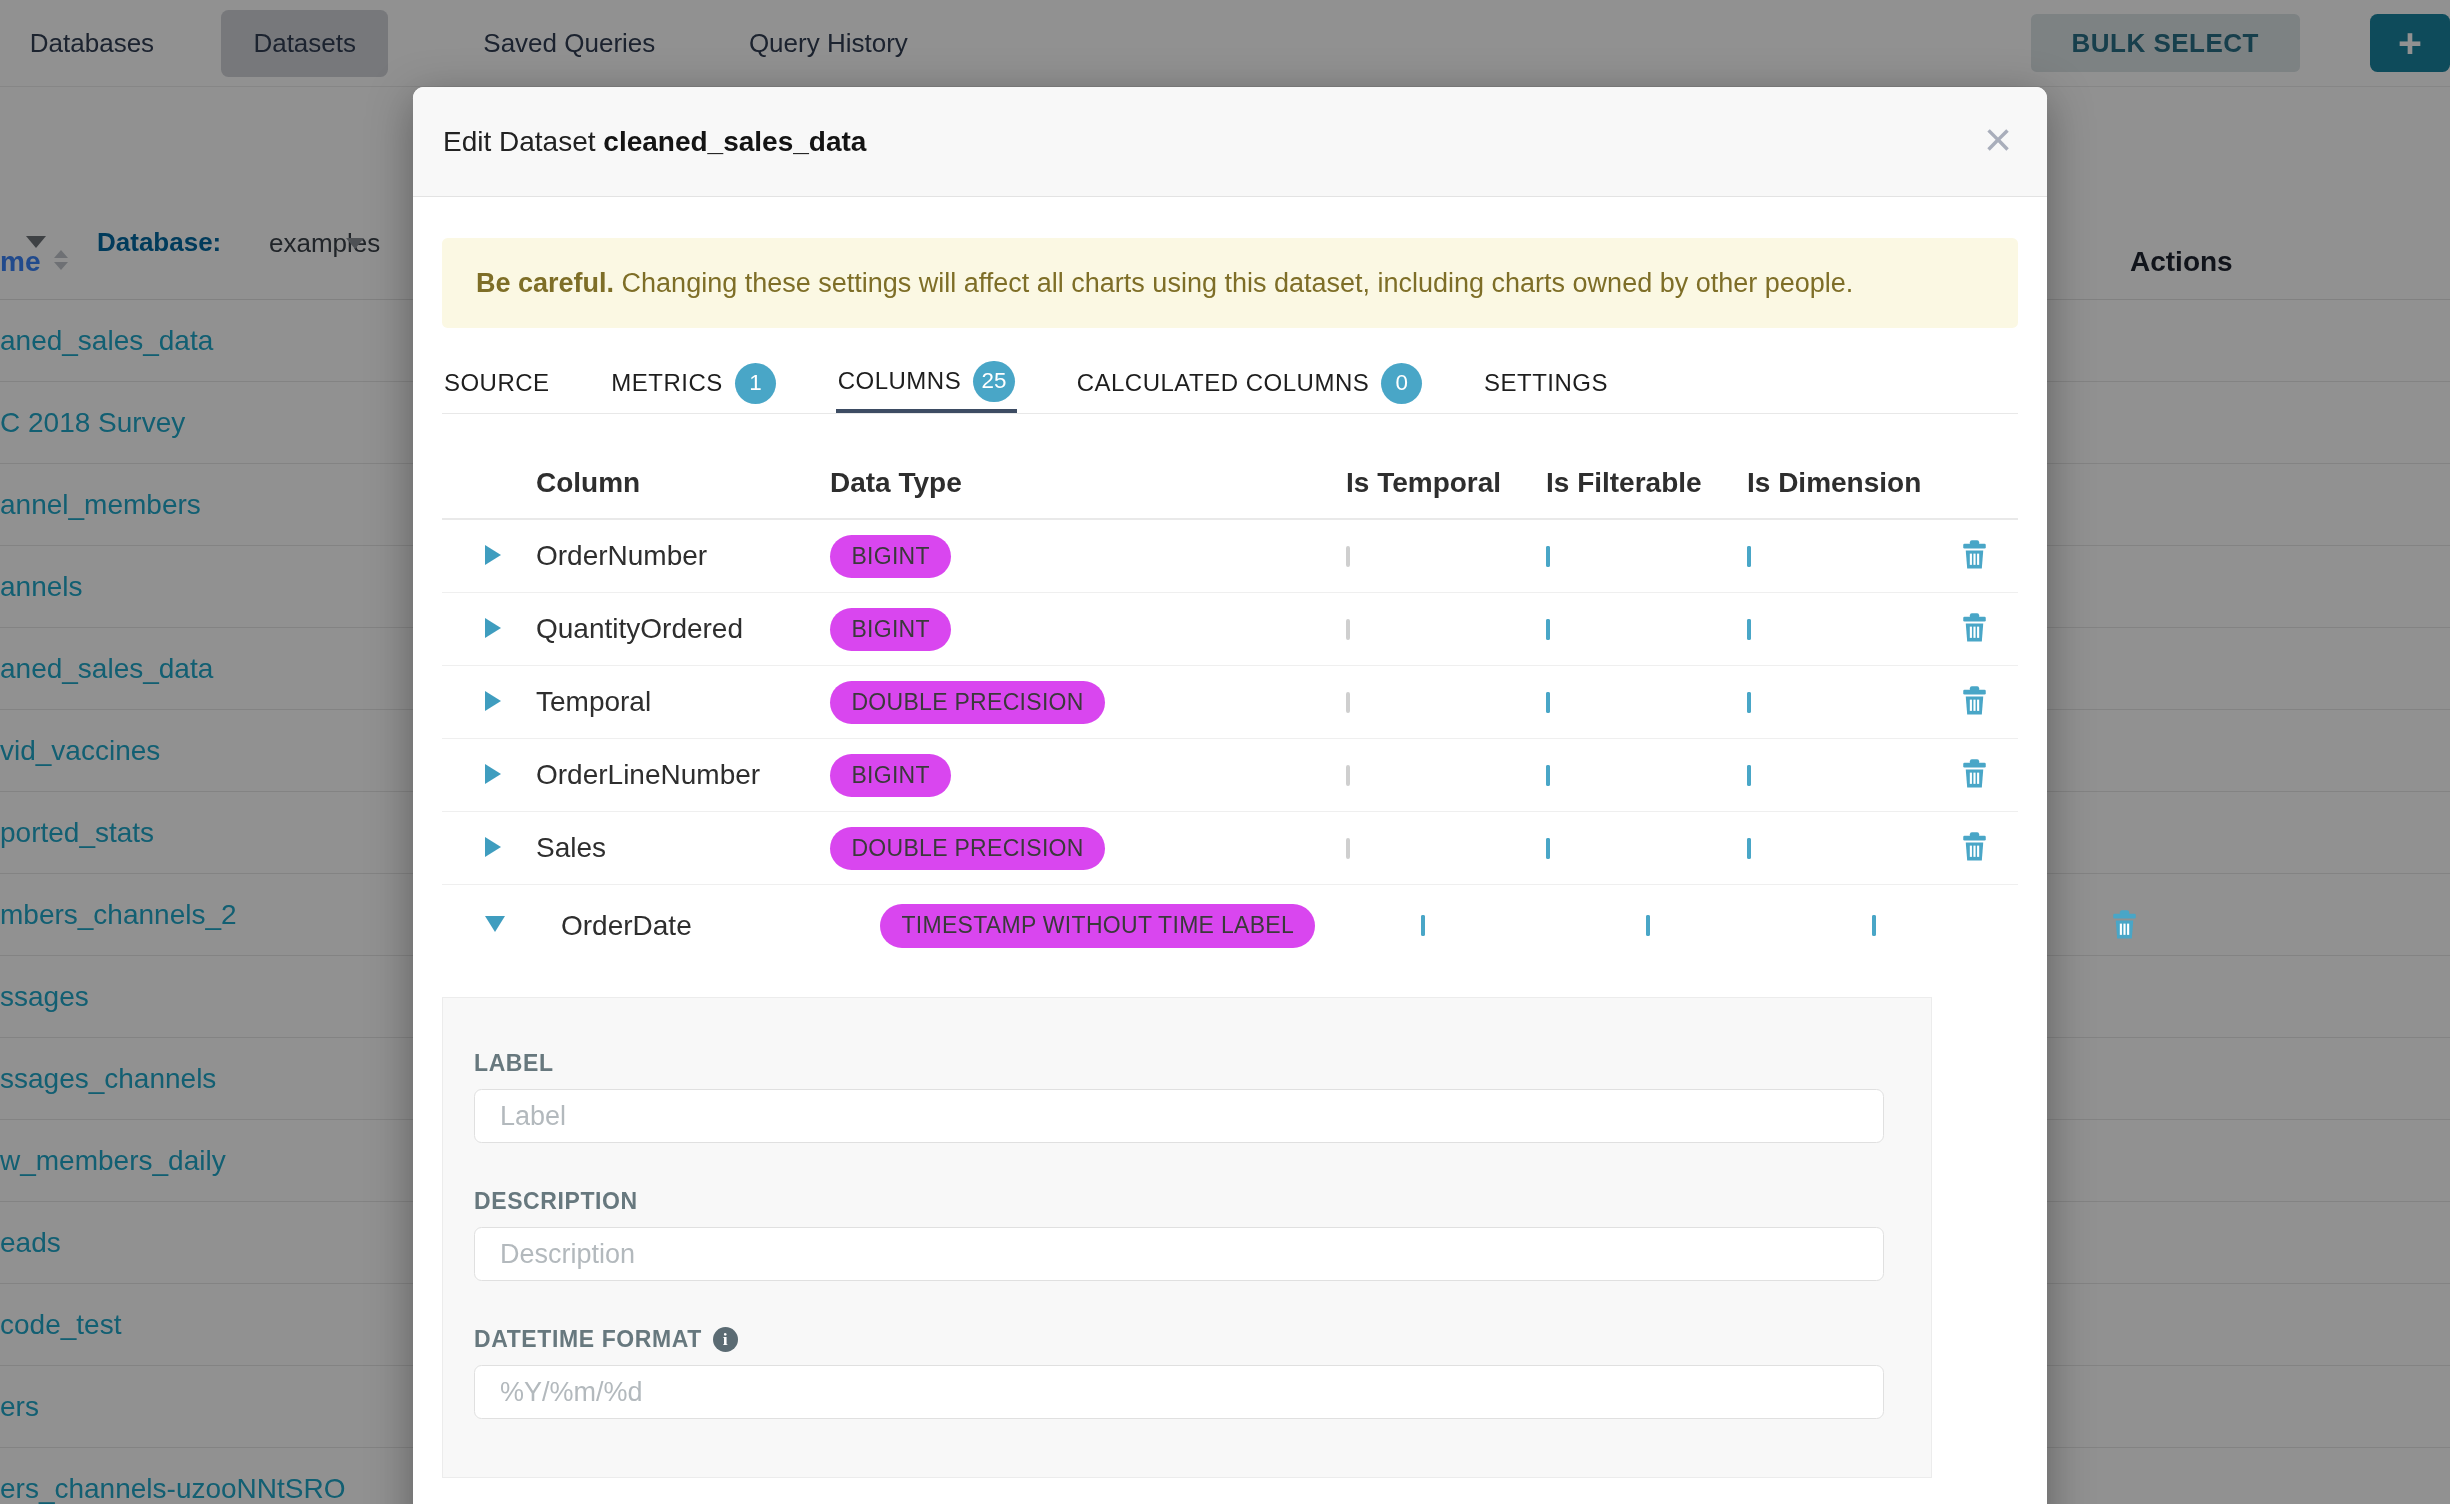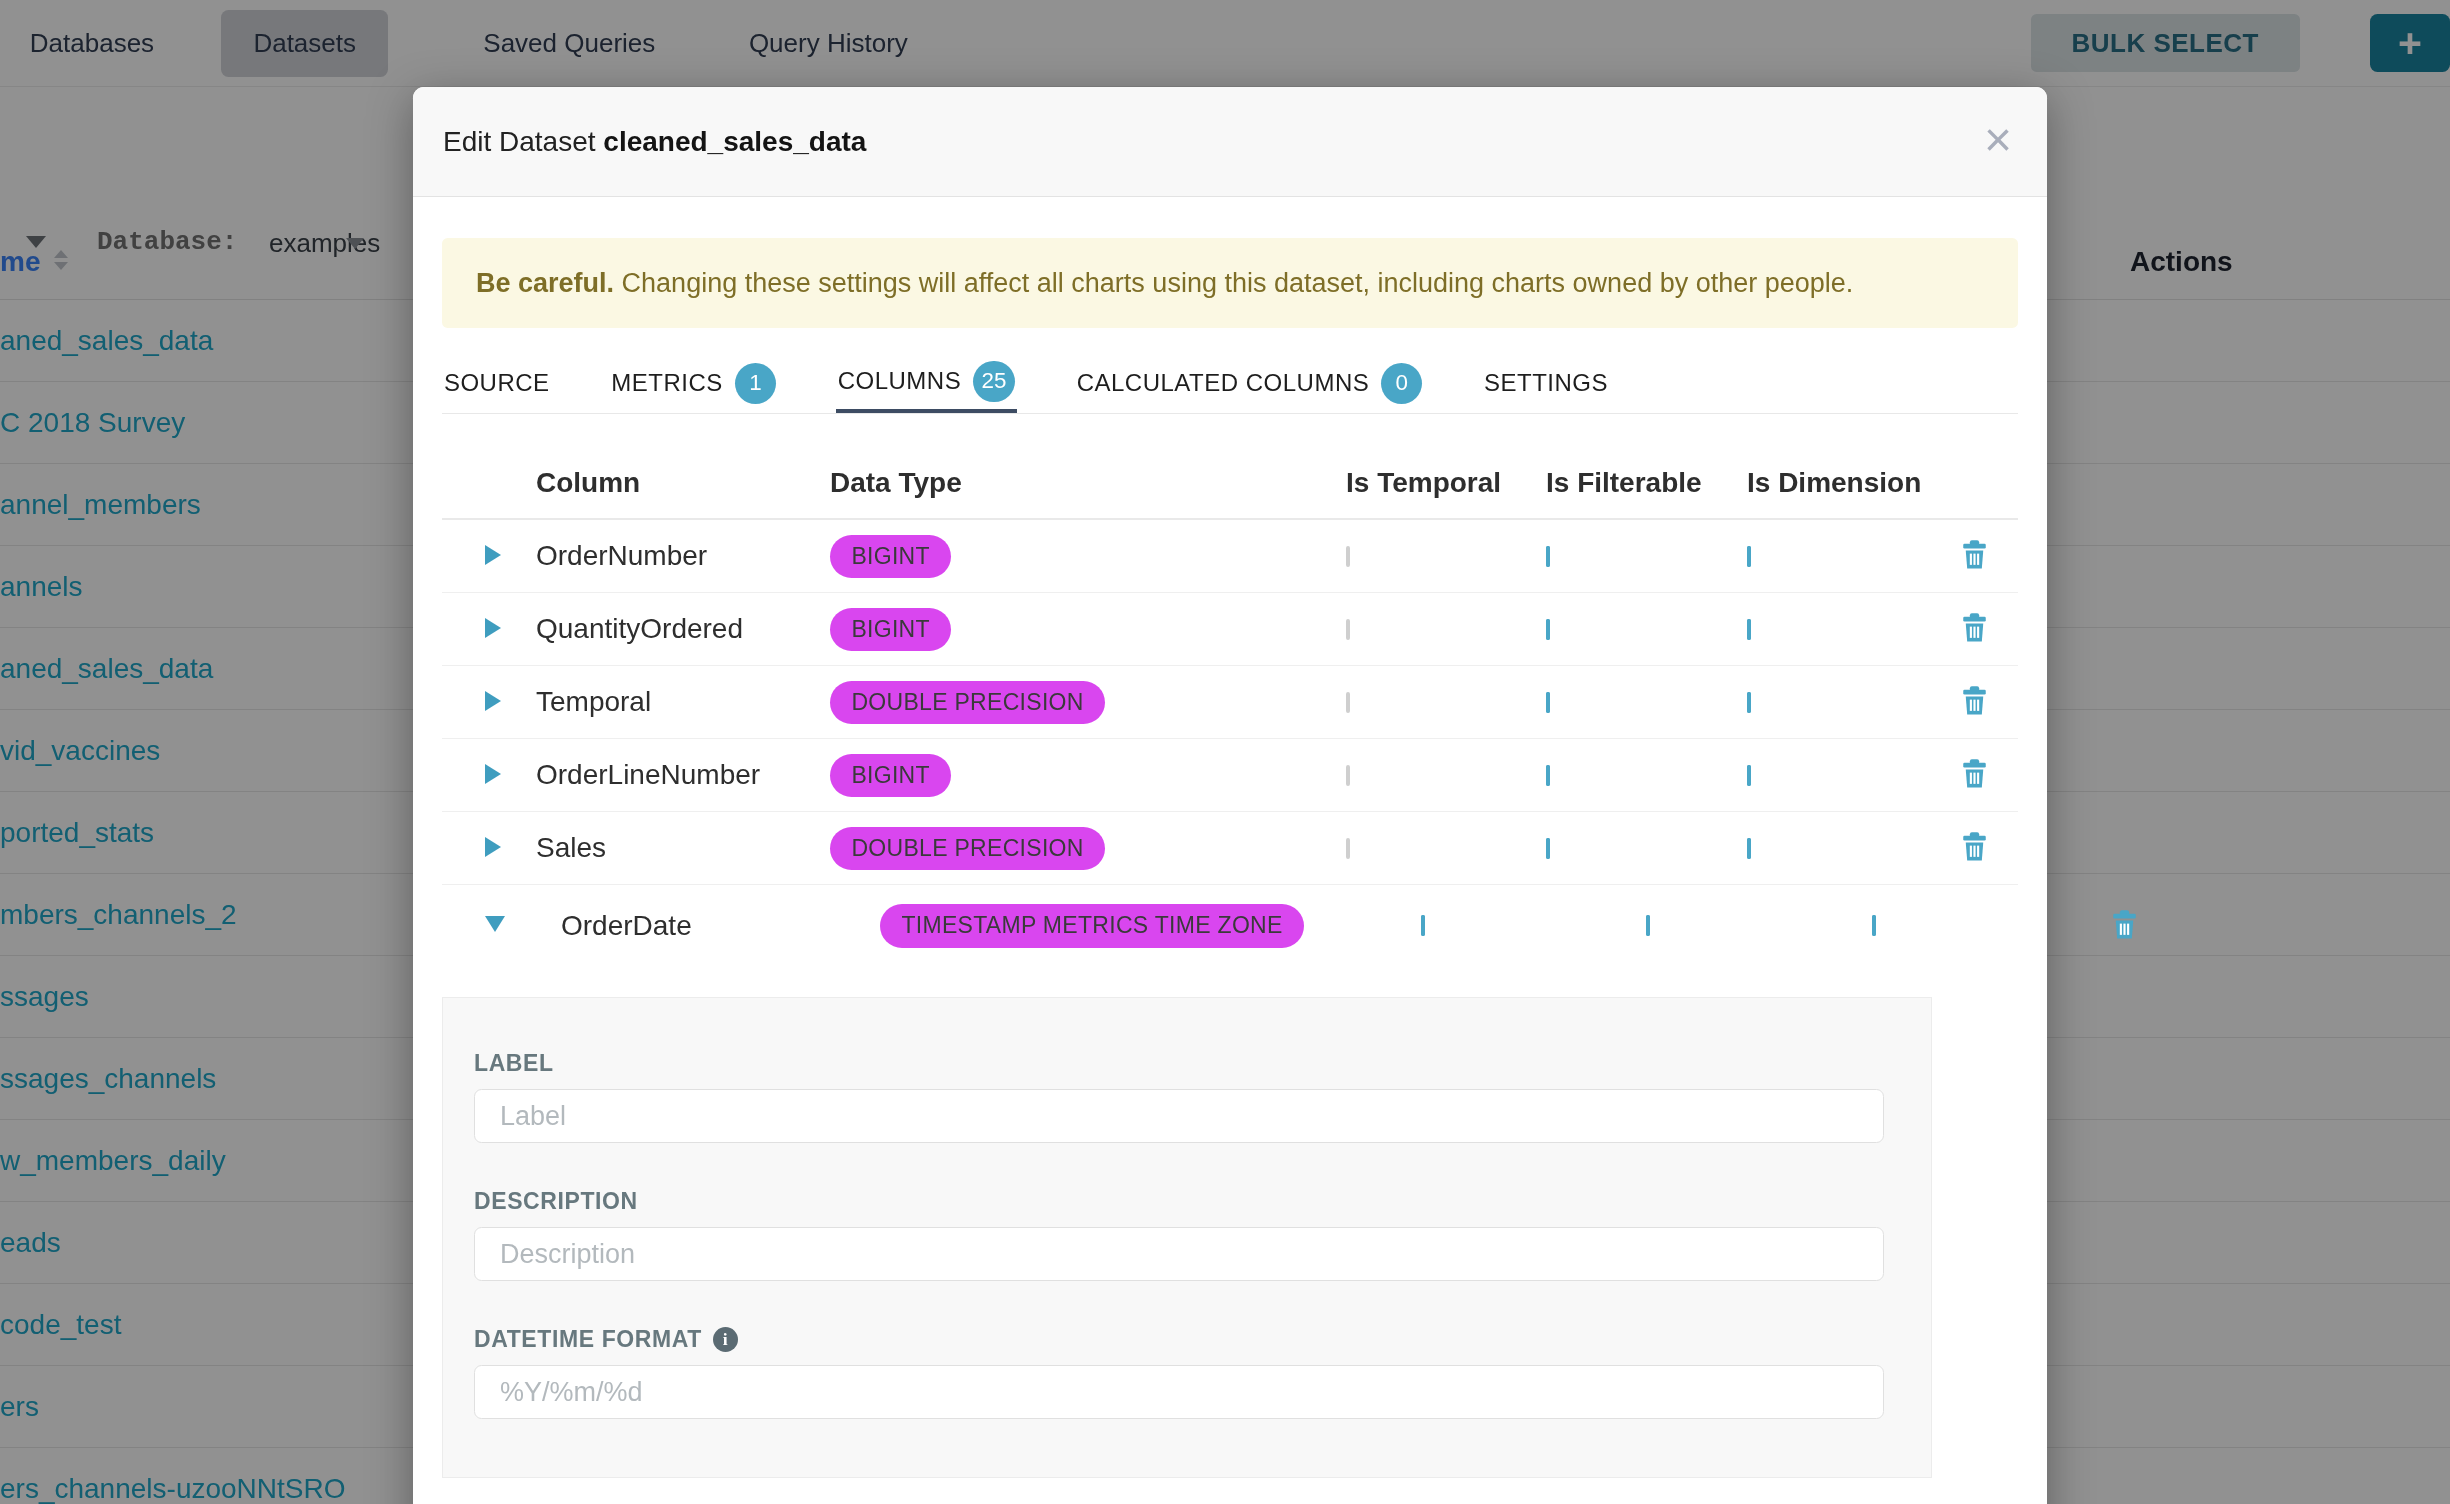--- a/index.html
+++ b/index.html
@@ -18,21 +18,21 @@
   .nav-right { position:absolute; right:0; top:14px; display:flex; align-items:center;gap:40px; }
   .bulk-btn { height:58px; padding:0 41px; border:none; border-radius:5.6px; background:#DCE4E7;
               color:#2A7086; font-size:26px; font-weight:600; letter-spacing:0.5px; font-family:inherit; cursor:pointer; }
   .plus-btn { width:80px; height:58px; margin-left:30px; border:none; border-radius:7.5px; background:#1A85A0;
               color:#fff; font-size:41px; font-weight:600; font-family:inherit; cursor:pointer; line-height:54px; }
 
   .subheader { position:absolute; top:87px; left:0; width:2450px; height:145px; background:#fff; }
   .caret-down { width:0; height:0; border-left:10.3px solid transparent; border-right:10.3px solid transparent;
                 border-top:12px solid #6E7278; display:inline-block; }
   .sub-caret-1 { position:absolute; left:26px; top:149px; }
-  .db-label { position:absolute; left:97px; top:140px; font-size:26px; font-weight:700; color:#737373;font-family:Liberation Mono, monospace; }
+  .db-label { position:absolute; left:97px; top:140px; font-size:26px; font-weight:700; color:#0369a1; }
   .db-value { position:absolute; left:269px; top:141px; font-size:26px; color:#3A4149; cursor:pointer; }
   .sub-caret-2 { position:absolute; left:346px; top:151px; border-left-width:9.3px; border-right-width:9.3px; border-top-width:11.2px; border-top-color:#8A8F96; }
 
   .list-header { position:absolute; top:229px; left:0; width:2450px; height:71px; border-bottom:1.9px solid #E3E3E3; }
   .name-h { position:absolute; left:0px; top:17px; font-size:28px; font-weight:700; color:#3b82f6; cursor:pointer; }
   .sort-icon { position:absolute; left:54px; top:20.5px; display:flex; flex-direction:column; gap:4.7px; cursor:pointer; }
   .sort-icon i { display:block; width:0; height:0; border-left:7.5px solid transparent; border-right:7.5px solid transparent; }
   .sort-icon .tri-up { border-bottom:8.4px solid #C1C6CC; }
   .sort-icon .tri-dn { border-top:8.4px solid #C1C6CC; }
   .actions-h { position:absolute; left:2130px; top:17px; font-size:28px; font-weight:700; color:#1E2430; }
@@ -288,21 +288,21 @@
                     <g stroke="#ffffff" stroke-width="1.7">
                       <line x1="7.1" y1="10.8" x2="7.1" y2="19.8"></line>
                       <line x1="10" y1="10.8" x2="10" y2="19.8"></line>
                       <line x1="12.9" y1="10.8" x2="12.9" y2="19.8"></line>
                     </g>
                   </svg></span></span>
             </div>
             <div class="tgrid trow expanded">
               <span><i class="tri tri-down"></i></span>
               <span class="colname">OrderDate</span>
-              <span><span class="pill">TIMESTAMP METRICS TIME ZONE</span></span>
+              <span><span class="pill">TIMESTAMP WITHOUT TIME LABEL</span></span>
               <span><span class="cb checked"></span></span>
               <span><span class="cb checked"></span></span>
               <span><span class="cb checked"></span></span>
               <span><span class="trash"><svg width="25" height="29" viewBox="0 0 20 23">
                     <rect x="6.3" y="0" width="7.4" height="4.2" rx="1.6" fill="#49A6C7"></rect>
                     <rect x="1" y="2.9" width="18" height="3.7" rx="1" fill="#49A6C7"></rect>
                     <path d="M3 8.3h14l-1.15 14.4H4.15L3 8.3z" fill="#49A6C7"></path>
                     <g stroke="#ffffff" stroke-width="1.7">
                       <line x1="7.1" y1="10.8" x2="7.1" y2="19.8"></line>
                       <line x1="10" y1="10.8" x2="10" y2="19.8"></line>

